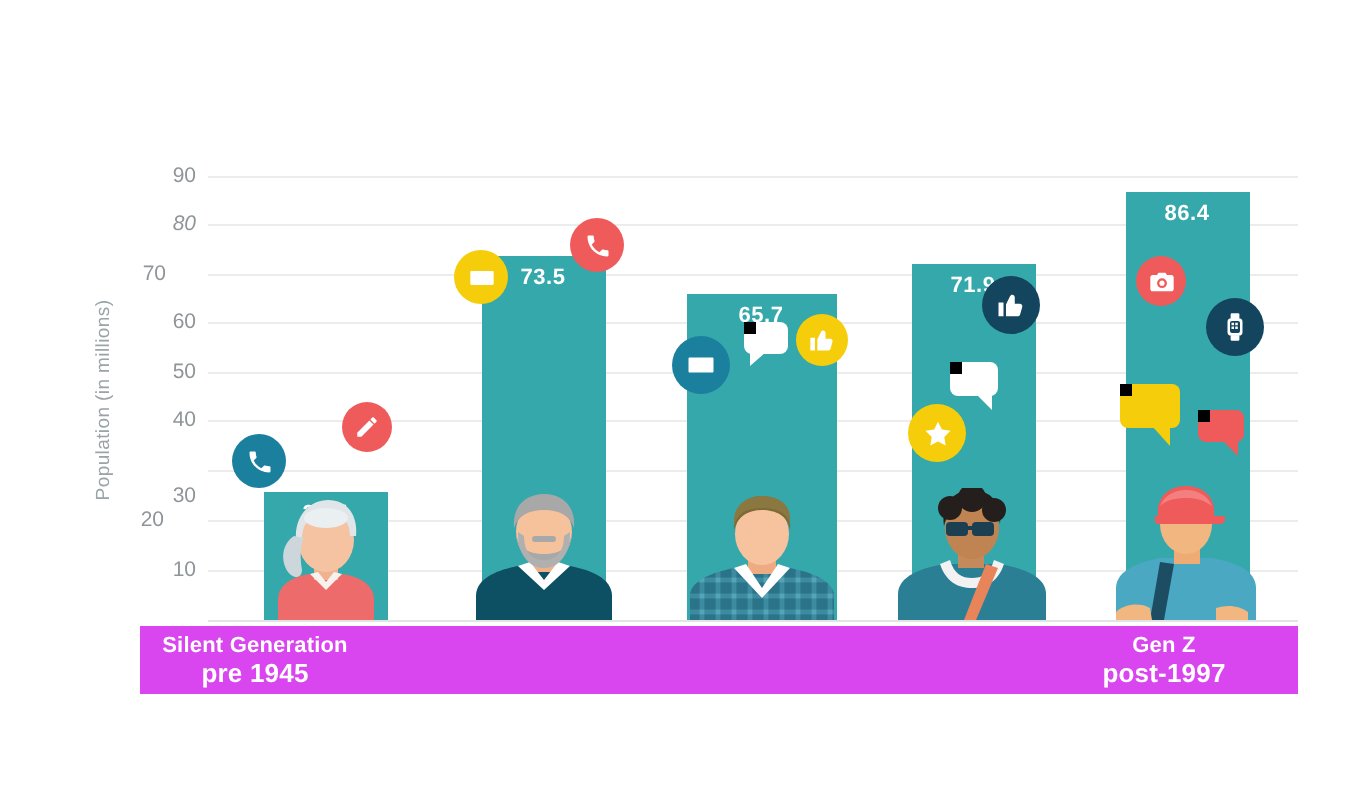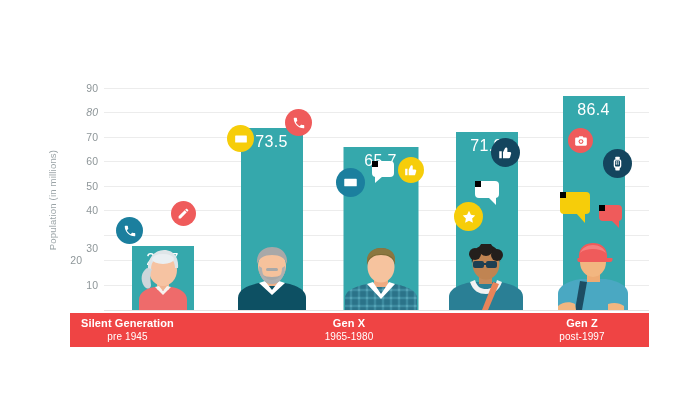--- a/index.html
+++ b/index.html
@@ -26,21 +26,21 @@
 
   
   .plot{position:absolute;left:104px;top:88px;width:545px;height:222px;}
   .col{position:absolute;bottom:0;width:105px;height:222px;}
   .bar{
     position:absolute;bottom:0;left:50%;transform:translateX(-50%);
     width:62px;background:#35a8ac;
   }
   .bar-value{
     position:absolute;top:5px;left:0;width:100%;text-align:center;
-    color:#ffffff;font-size:16px;font-weight:normal;letter-spacing:.3px;
+    color:#ffffff;font-size:11px;font-weight:bold;letter-spacing:.3px;
   }
 
   
   .bub{
     position:absolute;border-radius:50%;
     display:flex;align-items:center;justify-content:center;
     box-sizing:border-box;
   }
   .bub svg{display:block;}
   .speech{position:absolute;border-radius:4px;}
@@ -49,29 +49,29 @@
     border-style:solid;
   }
 
   
   .person{position:absolute;bottom:0;left:50%;transform:translateX(-50%);}
   .person svg{display:block;}
 
   
   .label-bar{
     position:absolute;left:70px;top:313px;width:579px;height:34px;
-    background:#ef4444;
+    background:#d946ef;
   }
   .label-cell{
     position:absolute;top:0;height:34px;
     display:flex;flex-direction:column;align-items:center;justify-content:center;
     color:#ffffff;
   }
   .label-name{font-size:11px;font-weight:bold;line-height:13px;letter-spacing:.1px;}
-  .label-years{font-size:10px;font-weight:normal;line-height:13px;letter-spacing:.1px;}
+  .label-years{font-size:13px;font-weight:bold;line-height:13px;letter-spacing:.1px;}
 </style>
 </head>
 <body>
 
 <div class="chart-root">
 
   <div class="y-axis-title">Population (in millions)</div>
 
   <div class="gridline" style="top:88px;"></div>
   <div class="gridline" style="top:112px;"></div>
@@ -79,21 +79,21 @@
   <div class="gridline" style="top:161px;"></div>
   <div class="gridline" style="top:186px;"></div>
   <div class="gridline" style="top:210px;"></div>
   <div class="gridline" style="top:235px;"></div>
   <div class="gridline" style="top:260px;"></div>
   <div class="gridline" style="top:285px;"></div>
   <div class="gridline base" style="top:310px;"></div>
 
   <div class="ytick" style="left:72px;top:83px;">90</div>
   <div class="ytick" style="left:72px;top:107px;font-style:italic;">80</div>
-  <div class="ytick" style="left:72px;top:132px;">70</div>
+  <div class="ytick" style="left:57px;top:132px;">70</div>
   <div class="ytick" style="left:72px;top:156px;">60</div>
   <div class="ytick" style="left:72px;top:181px;">50</div>
   <div class="ytick" style="left:72px;top:205px;">40</div>
   <div class="ytick" style="left:72px;top:243px;">30</div>
   <div class="ytick" style="left:56px;top:255px;">20</div>
   <div class="ytick" style="left:72px;top:280px;">10</div>
 
   <div class="plot">
 
     <div class="col" style="left:6px;">
@@ -326,23 +326,19 @@
       </div>
     </div>
 
   </div>
 
   <div class="label-bar">
     <div class="label-cell" style="left:0px;width:115px;">
       <span class="label-name">Silent Generation</span>
       <span class="label-years">pre 1945</span>
     </div>
-    <div class="label-cell" style="left:225px;width:108px;">
-      <span class="label-name">Gen X</span>
-      <span class="label-years">1965-1980</span>
-    </div>
     <div class="label-cell" style="left:445px;width:134px;">
       <span class="label-name">Gen Z</span>
       <span class="label-years">post-1997</span>
     </div>
   </div>
 
 </div>
 
 </body></html>

